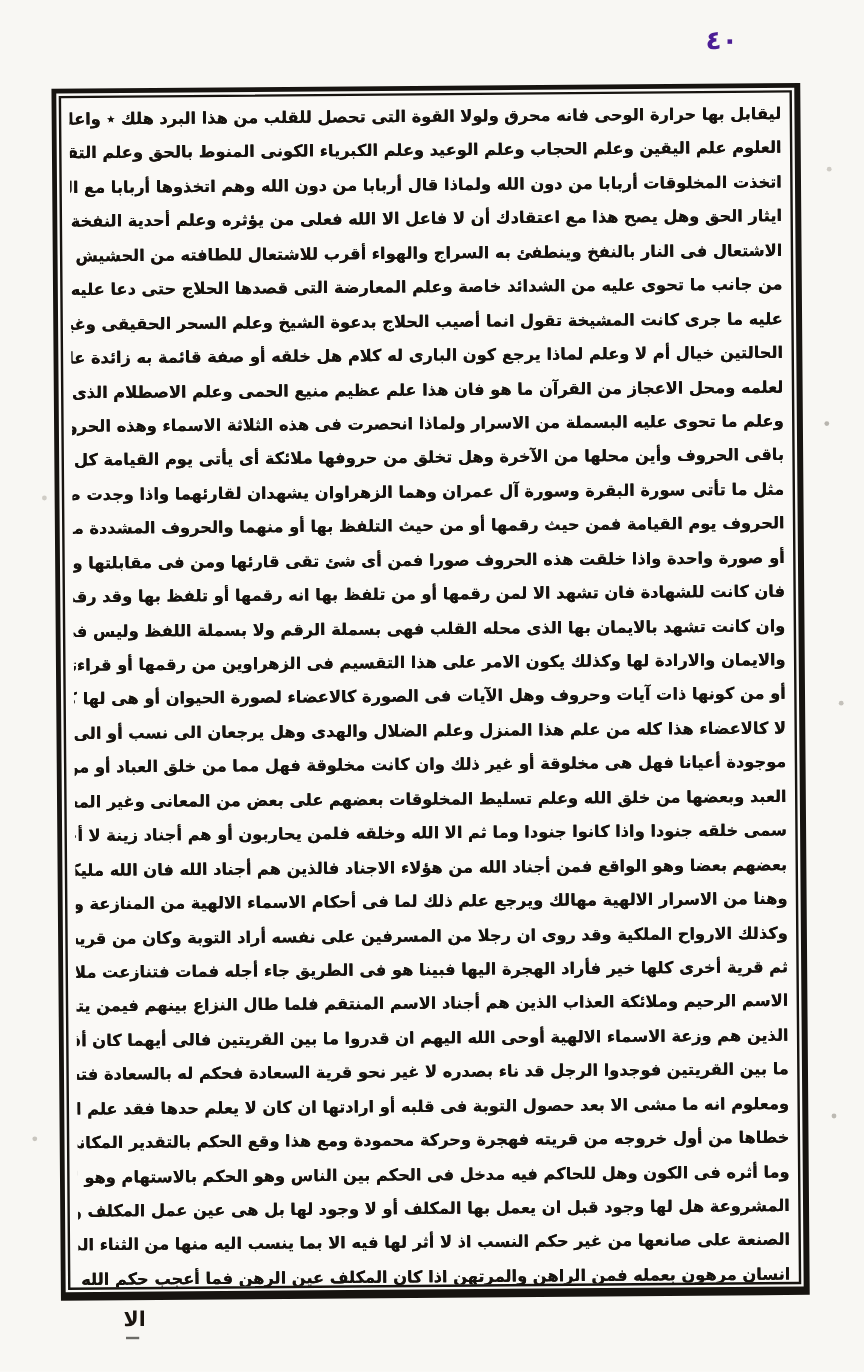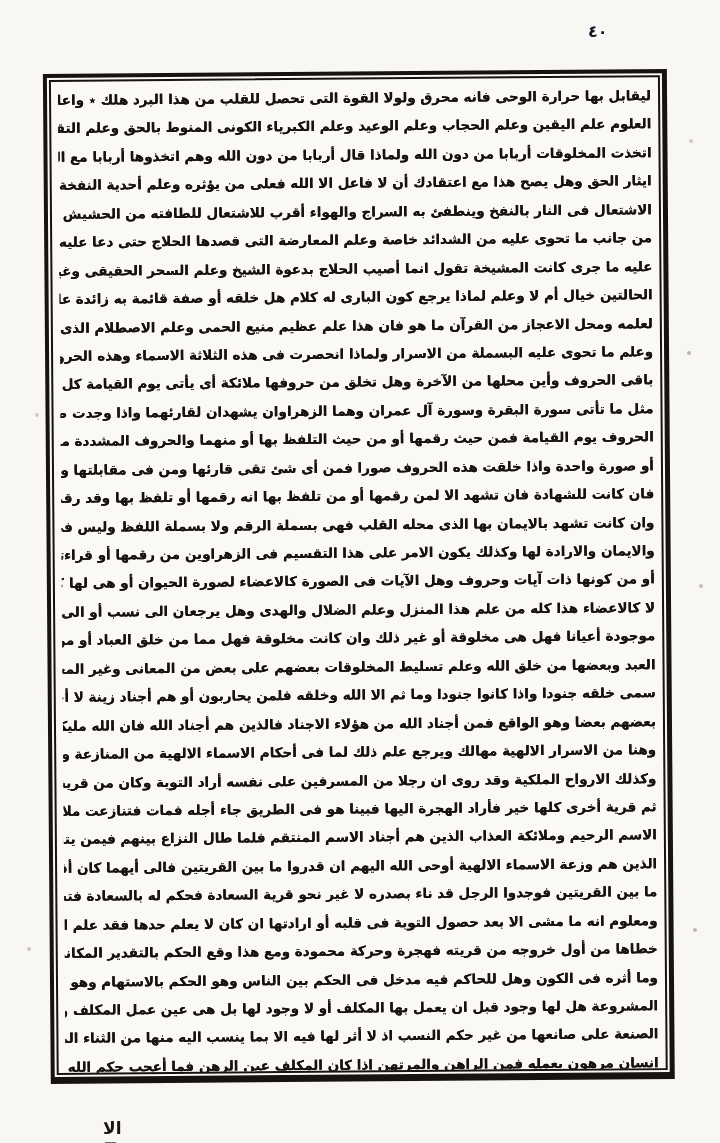--- a/index.html
+++ b/index.html
@@ -7,24 +7,24 @@
     width: 720px; height: 1143px;
     background: #f8f7f3;
     position: relative;
     overflow: hidden;
     font-family: "DejaVu Sans", sans-serif;
     color: #17130e;
   }
   .page-number {
     position: absolute;
     top: 22px; left: 588px;
-    font-size: 16px;
+    font-size: 22px;
     font-weight: bold;
     letter-spacing: 1px;
-    color: #0f172a;
+    color: #4c1d95;
     text-align: center;
   }
   .frame-outer {
     position: absolute;
     left: 50px; top: 72px;
     width: 624px; height: 1010px;
     box-sizing: border-box;
     border: 4px solid #171410;
     border-bottom-width: 7px;
     border-right-width: 5px;
@@ -55,21 +55,20 @@
     overflow: hidden;
     text-shadow: 0 0 0.3px #17130e;
   }
   .catchword {
     position: absolute;
     left: 103px; top: 1090px;
     direction: rtl;
     font-size: 17px;
     font-weight: bold;
     color: #1a150f;
-    margin-top: 28px;
   }
   .catchword::after {
     content: "";
     display: block;
     width: 11px; height: 2px;
     background: #6b6b66;
     margin: 4px 6px 0 0;
   }
   .speckles {
     position: absolute;

